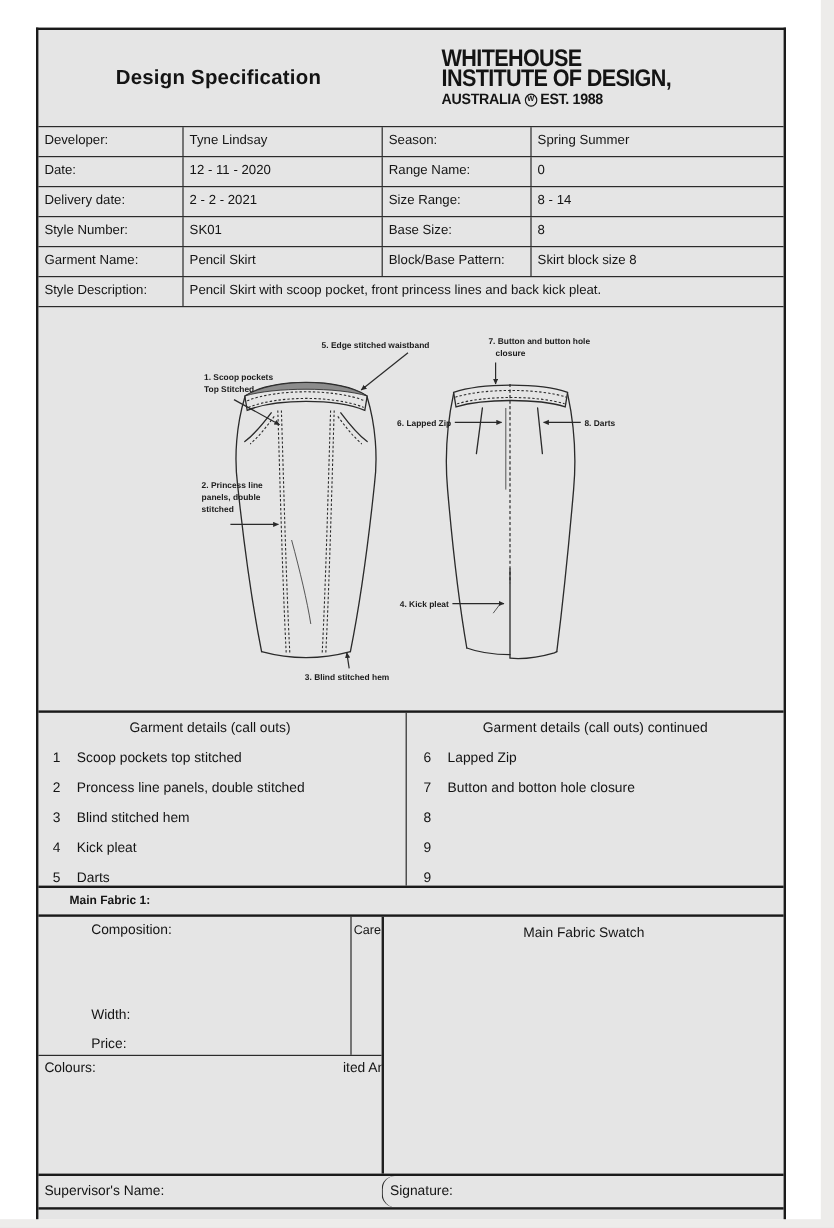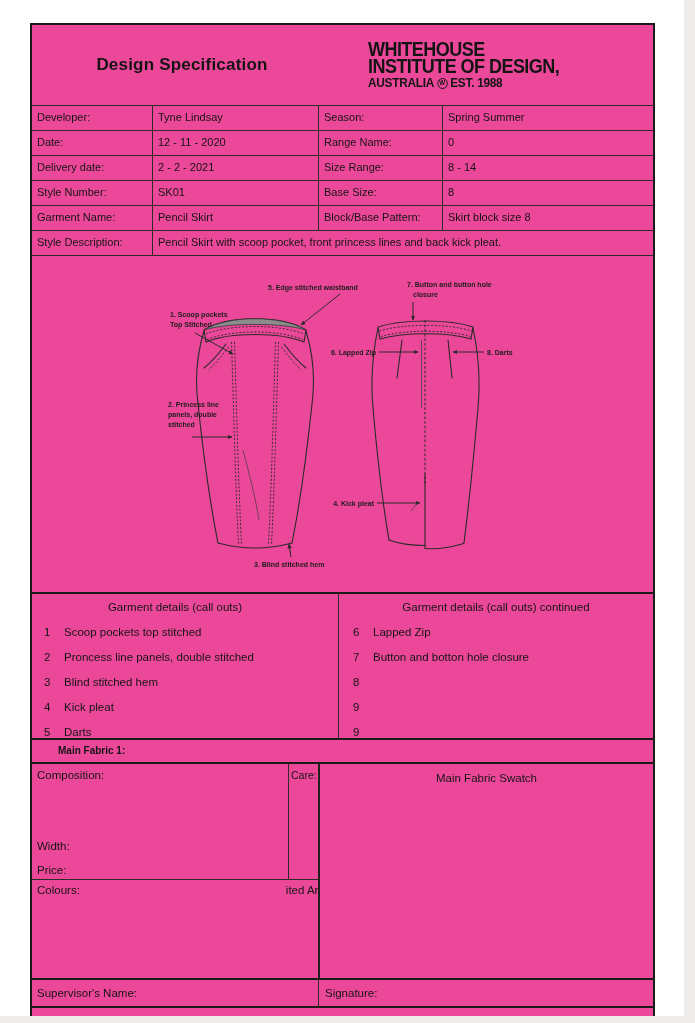--- a/index.html
+++ b/index.html
@@ -5,21 +5,21 @@
   html,body{margin:0;padding:0;}
   body{
     width:695px;height:1023px;position:relative;overflow:hidden;
     background:#edecea;
     font-family:"Liberation Sans", sans-serif;
     color:#141414;
   }
   .sheet{position:absolute;left:0;top:0;width:684px;height:1016px;background:#ffffff;}
   .doc{
     position:absolute;left:30px;top:23px;width:621px;
-    border:2px solid #1a1a1a;border-bottom:none;background:#ec4899;
+    border:2px solid #1a1a1a;border-bottom:none;background:#e5e5e5;
     box-sizing:content-box;
   }
   .doc *{box-sizing:border-box;}
 
   
   .hdr{height:80px;display:flex;}
   .hdr-title-wrap{width:300px;display:flex;align-items:center;justify-content:center;}
   .hdr-title{font-size:17px;font-weight:bold;letter-spacing:.2px;}
   .hdr-logo{flex:1;padding:16px 0 0 36px;line-height:1;}
   .logo-l1,.logo-l2{font-size:20px;font-weight:bold;letter-spacing:-.6px;transform:scaleX(.9);transform-origin:left;line-height:17px;white-space:nowrap;}
@@ -53,32 +53,32 @@
   .det-item{display:flex;height:25px;align-items:flex-end;}
   .det-item:first-of-type{margin-top:4px;}
   .det-num{width:32px;padding-left:12px;}
   .det-right .det-num{padding-left:14px;width:34px;}
 
   
   .fabric-hdr{height:24px;border-top:2px solid #1a1a1a;font-weight:bold;font-size:10px;padding:5px 0 0 26px;}
   .fabric-body{height:216px;border-top:2px solid #1a1a1a;display:flex;font-size:11.5px;}
   .fab-left{width:286px;display:flex;flex-direction:column;}
   .fab-top{height:116px;display:flex;}
-  .fab-comp{width:256px;position:relative;padding:4.5px 0 0 5px;}
+  .fab-comp{width:256px;position:relative;padding:4.5px 0 0 5px;margin-left:39px;}
   .fab-width{position:absolute;left:5px;top:76px;}
   .fab-price{position:absolute;left:5px;top:100px;}
   .fab-care{width:30px;border-left:1.5px solid #2b2b2b;padding:4.5px 0 0 2px;font-size:10.5px;overflow:hidden;}
   .fab-colours{height:100px;border-top:1.5px solid #2b2b2b;position:relative;padding:4.5px 0 0 5px;overflow:hidden;}
   .colours-clip{position:absolute;top:4.5px;right:-3px;white-space:nowrap;}
   .fab-swatch{flex:1;border-left:2px solid #1f1f1f;text-align:center;padding-top:8px;}
 
   
   .footer-row{height:28px;border-top:2px solid #1a1a1a;display:flex;font-size:11.5px;}
   .foot-left{width:286px;padding:7px 0 0 5px;}
-  .foot-right{flex:1;border-left:1.5px solid #2b2b2b;padding:7px 0 0 6px;}
+  .foot-right{flex:1;border-left:1.5px solid #2b2b2b;padding:7px 0 0 6px;border-radius:11px;}
   .stub-row{height:10px;border-top:2.5px solid #1a1a1a;}
 </style>
 </head>
 <body>
 
 <div class="sheet">
 <div class="doc">
 
   <div class="hdr">
     <div class="hdr-title-wrap">

